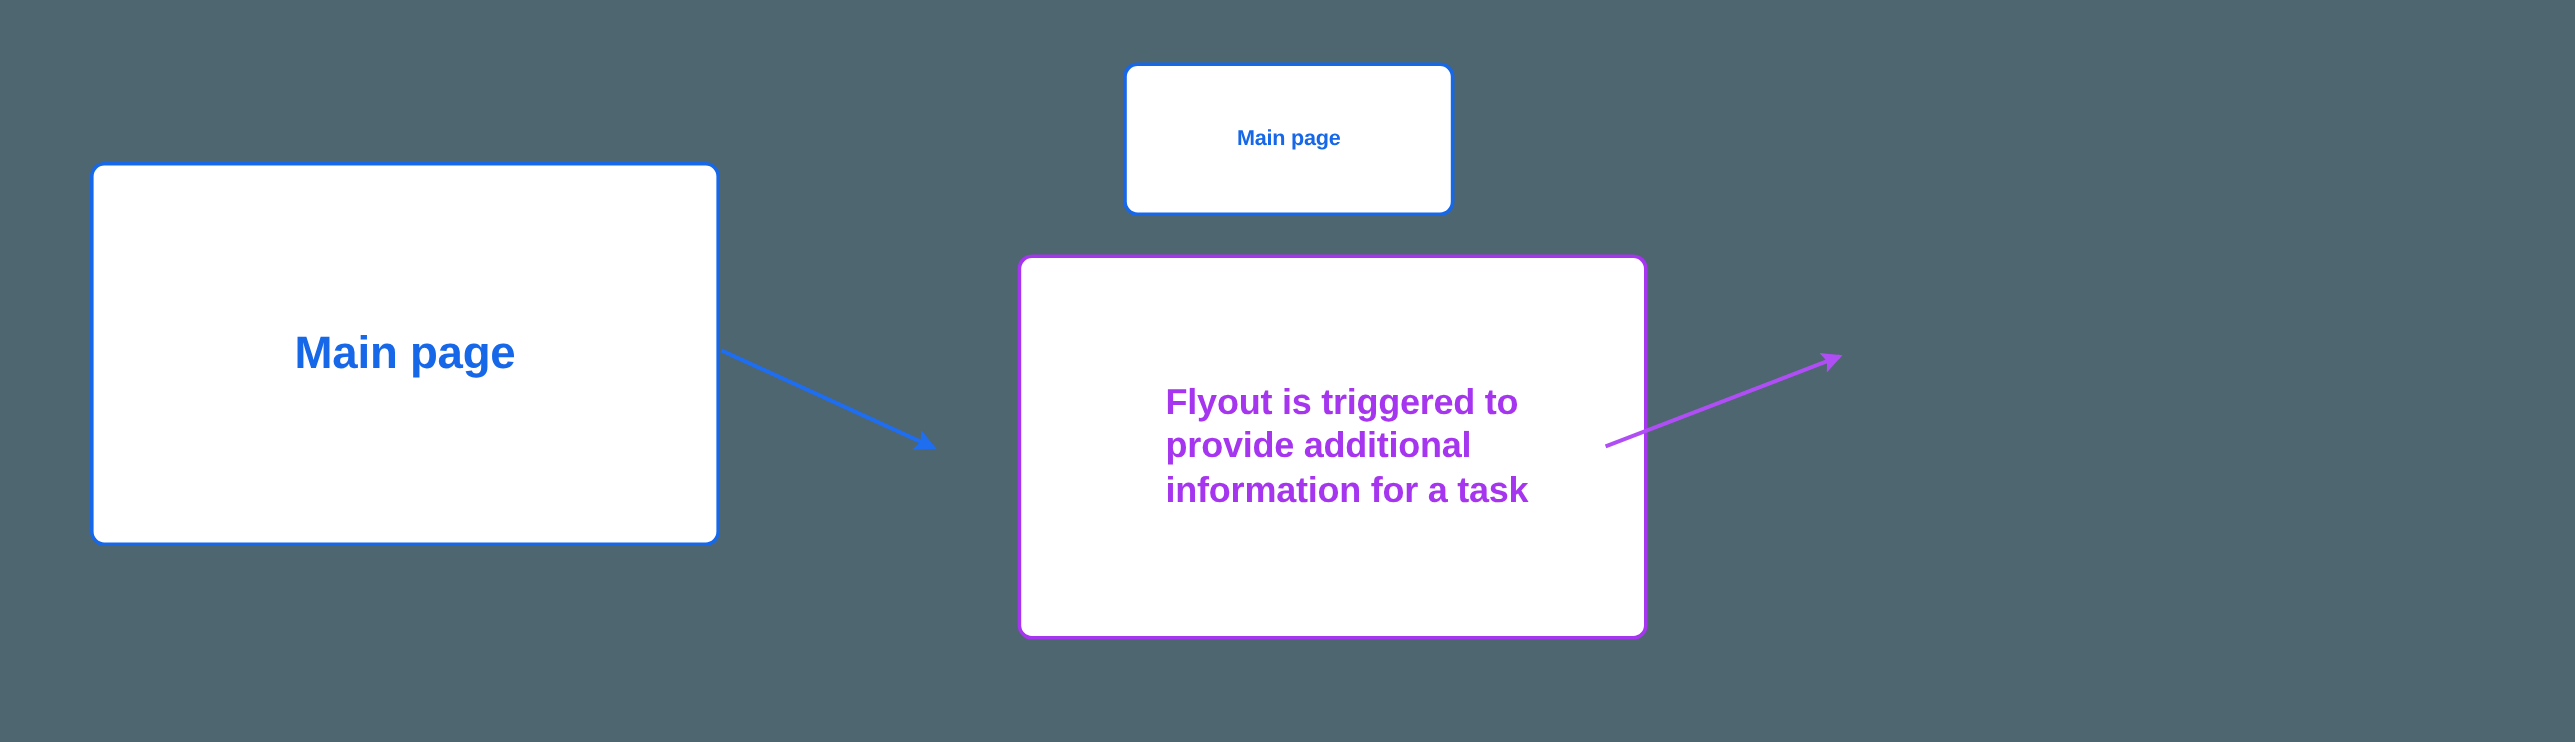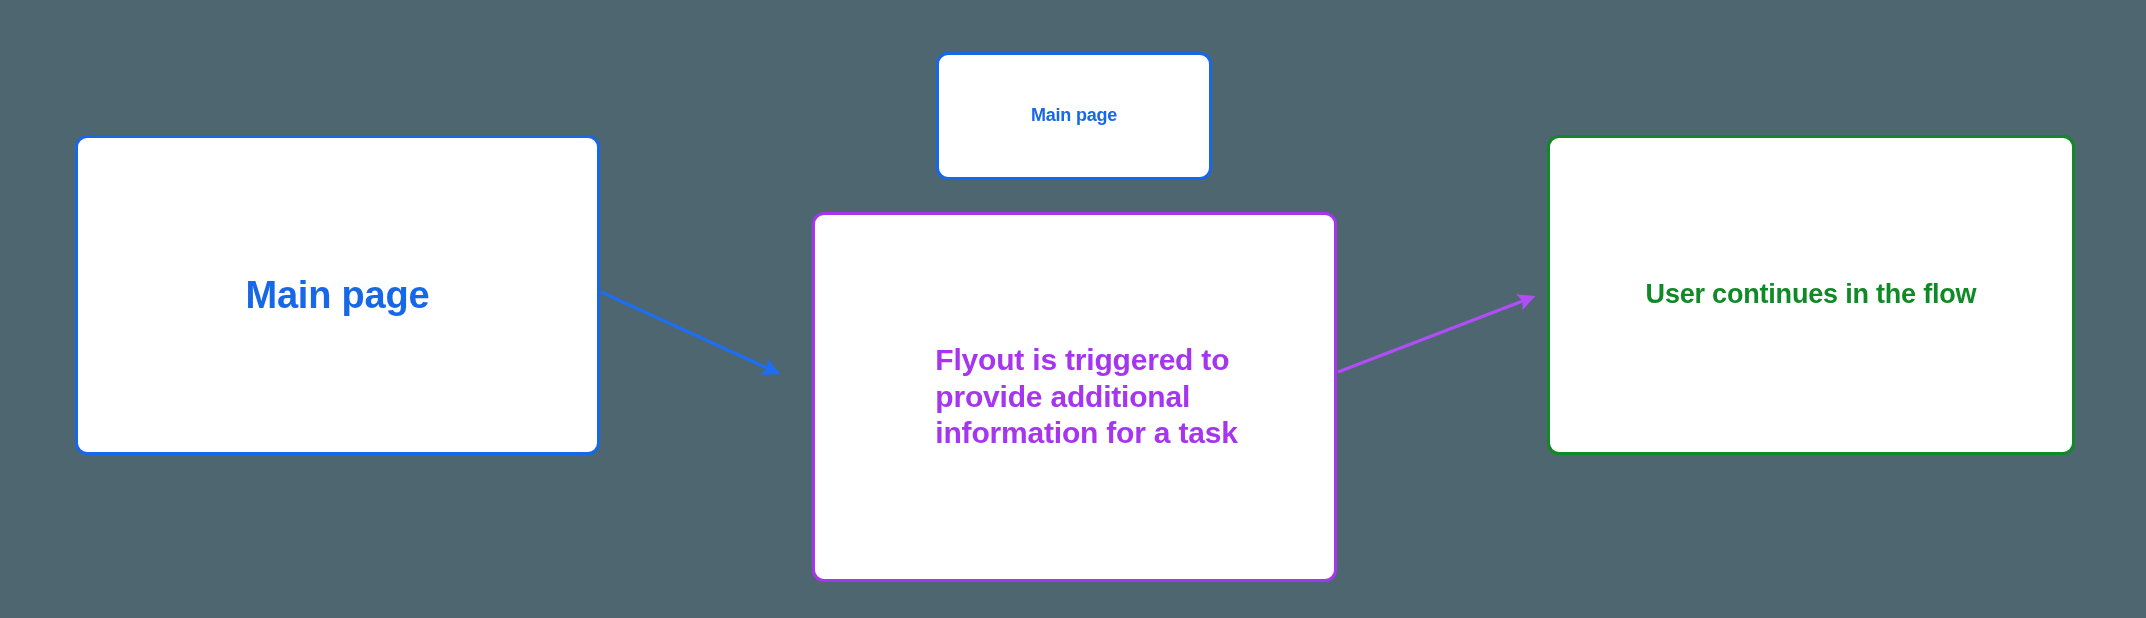--- a/index.html
+++ b/index.html
@@ -60,24 +60,24 @@
     height: 128px;
     border-color: #1668e8;
   }
   #node-main-page-small .node-label {
     color: #1668e8;
     font-size: 18px;
   }
 
   
   #node-flyout {
-    left: 812px;
+    left: 848px;
     top: 212px;
     width: 525px;
-    height: 370px;
+    height: 321px;
     border-color: #a635ef;
     padding-left: 24px;
   }
   #node-flyout .node-label {
     color: #a635ef;
     font-size: 30px;
     line-height: 1.22;
     padding: 0 18px;
   }
 
@@ -116,23 +116,20 @@
   <div class="node" id="node-main-page-small">
     <span class="node-label">Main page</span>
   </div>
 
   <div class="node" id="node-flyout">
     <span class="node-label">Flyout is triggered to
 provide additional
 information for a task</span>
   </div>
 
-  <div class="node" id="node-user-continues">
-    <span class="node-label">User continues in the flow</span>
-  </div>
 
   <svg id="connectors" viewBox="0 0 2146 618">
     <defs>
       <marker id="arrowhead-blue" markerWidth="6" markerHeight="6" refX="4.6" refY="3" orient="auto" markerUnits="strokeWidth">
         <path d="M0,0.3 L5.4,3 L0,5.7 L1.1,3 Z" fill="#1f6ef0"></path>
       </marker>
       <marker id="arrowhead-purple" markerWidth="6" markerHeight="6" refX="4.6" refY="3" orient="auto" markerUnits="strokeWidth">
         <path d="M0,0.3 L5.4,3 L0,5.7 L1.1,3 Z" fill="#b04ef5"></path>
       </marker>
     </defs>

